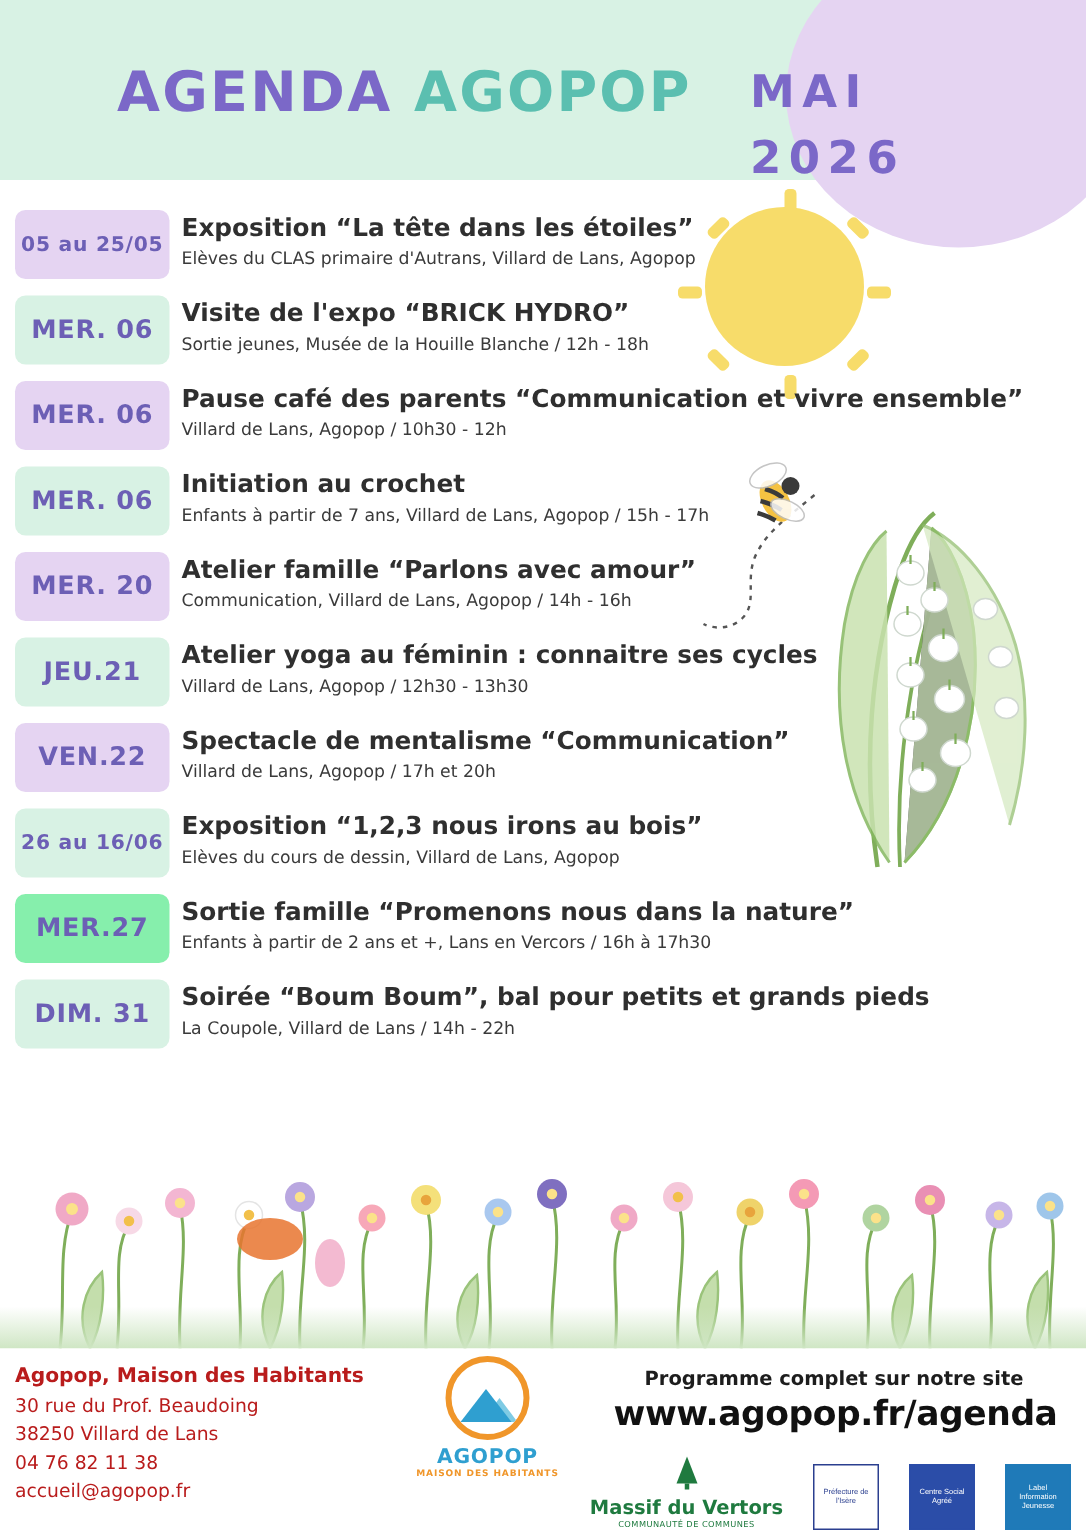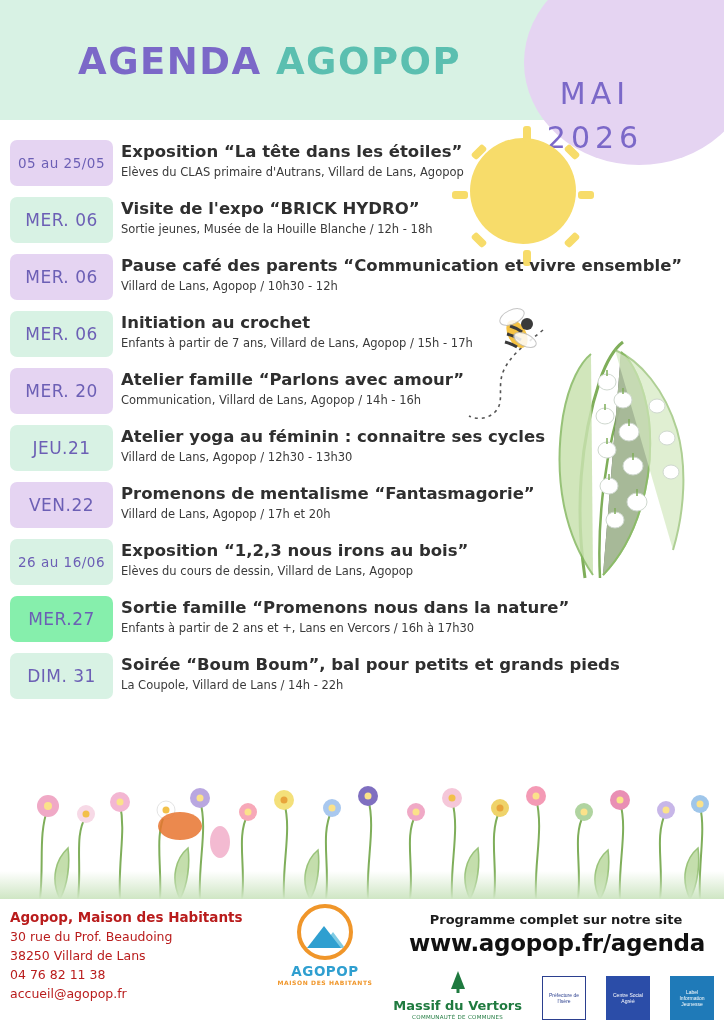--- a/index.html
+++ b/index.html
@@ -40,28 +40,26 @@
     color: #7b68c8;
     font-family: "DejaVu Sans", sans-serif;
   }
   .title-agopop {
     color: #5bbfb0;
   }
   .month {
     position: absolute;
     top: 40px; right: 34px;
     width: 190px;
-    text-align: center;
     color: #7b68c8;
     font-family: "DejaVu Sans", sans-serif;
-    font-weight: normal;
+    font-weight: bold;
     font-size: 30px;
     letter-spacing: 5px;
     line-height: 44px;
-    margin-top: 32px;
   }
 
   
   .sun {
     position: absolute;
     top: 138px; left: 470px;
     width: 106px; height: 106px;
     border-radius: 50%;
     background: #f7dc6a;
   }
@@ -91,21 +89,21 @@
   }
   .date-chip {
     width: 103px;
     height: 46px;
     border-radius: 7px;
     display: flex;
     align-items: center;
     justify-content: center;
     flex: none;
     font-family: "DejaVu Sans", sans-serif;
-    font-weight: normal;
+    font-weight: bold;
     letter-spacing: 0.5px;
     color: #6c5fb5;
     font-size: 17px;
   }
   .date-chip.small { font-size: 13.5px; }
   .ev-text { padding-left: 8px; padding-top: 2px; }
   .ev-title {
     font-size: 16.5px;
     font-weight: bold;
     color: #2f2f2f;
@@ -347,21 +345,21 @@
       <div class="date-chip" style="background:#d8f2e4">JEU.21</div>
       <div class="ev-text">
         <div class="ev-title">Atelier yoga au féminin : connaitre ses cycles</div>
         <div class="ev-sub">Villard de Lans, Agopop / 12h30 - 13h30</div>
       </div>
     </div>
 
     <div class="event">
       <div class="date-chip" style="background:#e5d4f2">VEN.22</div>
       <div class="ev-text">
-        <div class="ev-title">Promenons de mentalisme “Fantasmagorie”</div>
+        <div class="ev-title">Spectacle de mentalisme “Communication”</div>
         <div class="ev-sub">Villard de Lans, Agopop / 17h et 20h</div>
       </div>
     </div>
 
     <div class="event">
       <div class="date-chip small" style="background:#d8f2e4">26 au 16/06</div>
       <div class="ev-text">
         <div class="ev-title">Exposition “1,2,3 nous irons au bois”</div>
         <div class="ev-sub">Elèves du cours de dessin, Villard de Lans, Agopop</div>
       </div>

